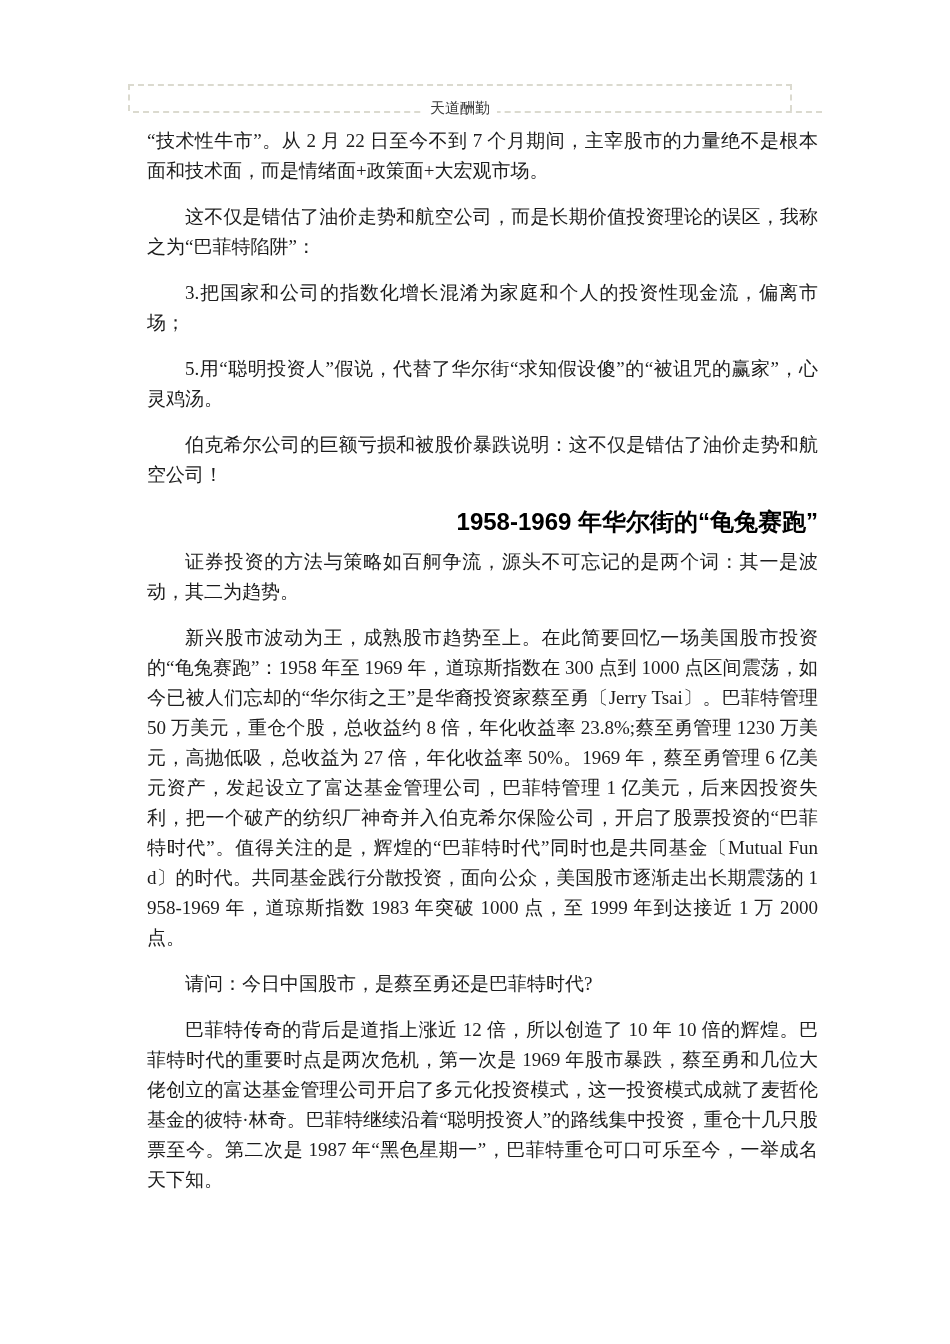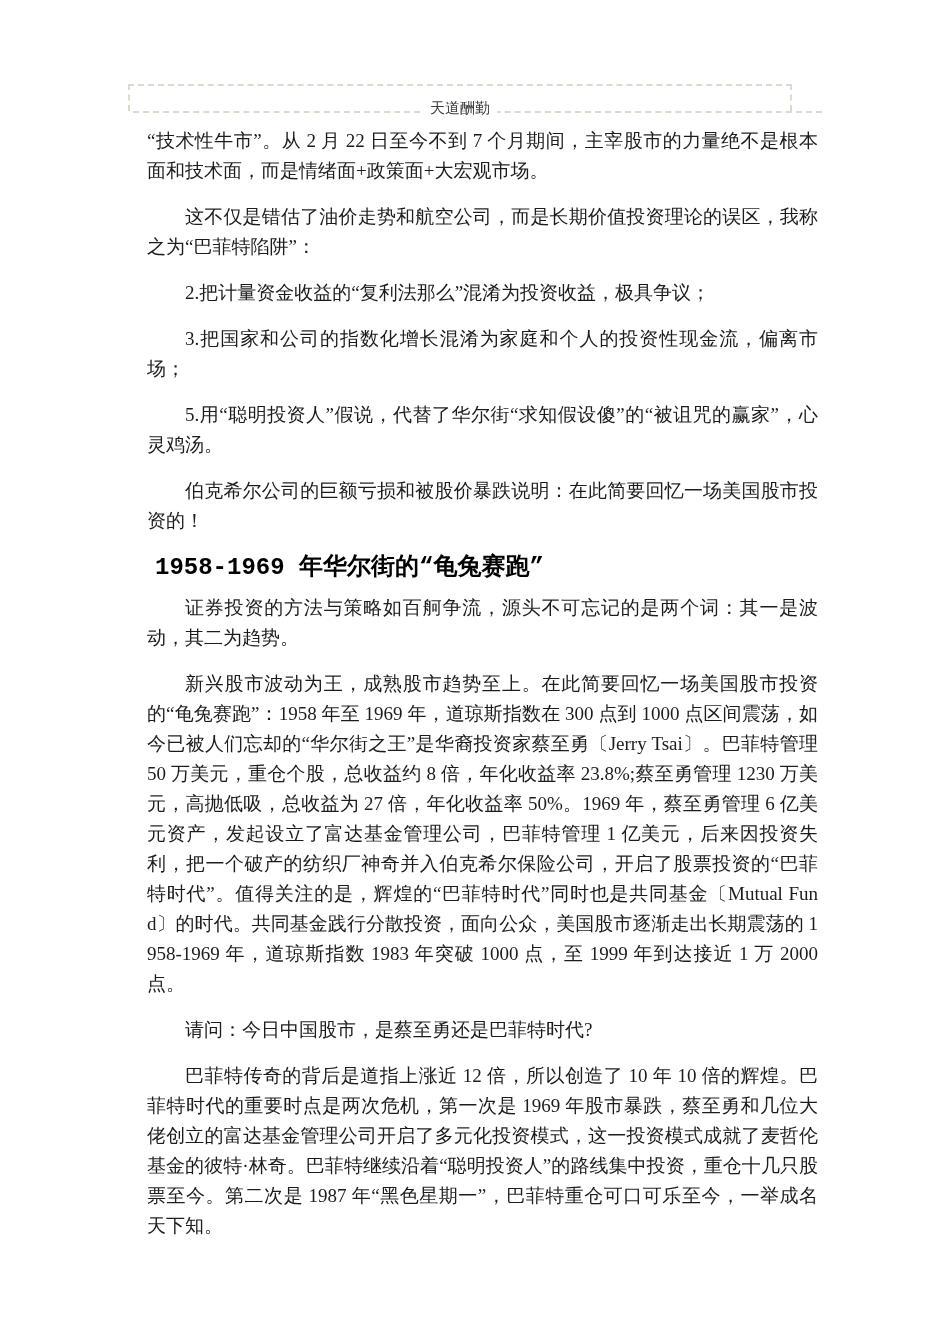--- a/index.html
+++ b/index.html
@@ -58,46 +58,45 @@
   }
   .para {
     margin: 0 0 16px 0;
     text-indent: 2em;
     word-break: break-all;
   }
   .para.no-indent {
     text-indent: 0;
   }
   .doc-heading {
-    margin: 0 0 9px 8px;
-    font-family: Liberation Mono, monospace;
+    margin: 0 0 9px 0;
+    font-family: Liberation Sans, sans-serif;
     font-weight: bold;
     font-size: 24px;
     line-height: 32px;
     color: #000000;
-    text-align: left;
+    text-align: right;
   }
 </style>
 </head>
 <body>
 
 <div class="page">
 
   <div class="header-underline"></div>
   <div class="header-frame">
     <span class="header-watermark">天道酬勤</span>
   </div>
 
   <div class="doc-body">
     <p class="para no-indent">“技术性牛市”。从 2 月 22 日至今不到 7 个月期间，主宰股市的力量绝不是根本面和技术面，而是情绪面+政策面+大宏观市场。</p>
     <p class="para">这不仅是错估了油价走势和航空公司，而是长期价值投资理论的误区，我称之为“巴菲特陷阱”：</p>
-    <p class="para">2.把计量资金收益的“复利法那么”混淆为投资收益，极具争议；</p>
     <p class="para">3.把国家和公司的指数化增长混淆为家庭和个人的投资性现金流，偏离市场；</p>
     <p class="para">5.用“聪明投资人”假说，代替了华尔街“求知假设傻”的“被诅咒的赢家”，心灵鸡汤。</p>
-    <p class="para">伯克希尔公司的巨额亏损和被股价暴跌说明：在此简要回忆一场美国股市投资的！</p>
+    <p class="para">伯克希尔公司的巨额亏损和被股价暴跌说明：这不仅是错估了油价走势和航空公司！</p>
     <h2 class="doc-heading">1958-1969 年华尔街的“龟兔赛跑”</h2>
     <p class="para">证券投资的方法与策略如百舸争流，源头不可忘记的是两个词：其一是波动，其二为趋势。</p>
     <p class="para">新兴股市波动为王，成熟股市趋势至上。在此简要回忆一场美国股市投资的“龟兔赛跑”：1958 年至 1969 年，道琼斯指数在 300 点到 1000 点区间震荡，如今已被人们忘却的“华尔街之王”是华裔投资家蔡至勇〔Jerry Tsai〕。巴菲特管理 50 万美元，重仓个股，总收益约 8 倍，年化收益率 23.8%;蔡至勇管理 1230 万美元，高抛低吸，总收益为 27 倍，年化收益率 50%。1969 年，蔡至勇管理 6 亿美元资产，发起设立了富达基金管理公司，巴菲特管理 1 亿美元，后来因投资失利，把一个破产的纺织厂神奇并入伯克希尔保险公司，开启了股票投资的“巴菲特时代”。值得关注的是，辉煌的“巴菲特时代”同时也是共同基金〔Mutual Fund〕的时代。共同基金践行分散投资，面向公众，美国股市逐渐走出长期震荡的 1958-1969 年，道琼斯指数 1983 年突破 1000 点，至 1999 年到达接近 1 万 2000 点。</p>
     <p class="para">请问：今日中国股市，是蔡至勇还是巴菲特时代?</p>
     <p class="para">巴菲特传奇的背后是道指上涨近 12 倍，所以创造了 10 年 10 倍的辉煌。巴菲特时代的重要时点是两次危机，第一次是 1969 年股市暴跌，蔡至勇和几位大佬创立的富达基金管理公司开启了多元化投资模式，这一投资模式成就了麦哲伦基金的彼特·林奇。巴菲特继续沿着“聪明投资人”的路线集中投资，重仓十几只股票至今。第二次是 1987 年“黑色星期一”，巴菲特重仓可口可乐至今，一举成名天下知。</p>
   </div>
 
 </div>
 
 </body></html>

